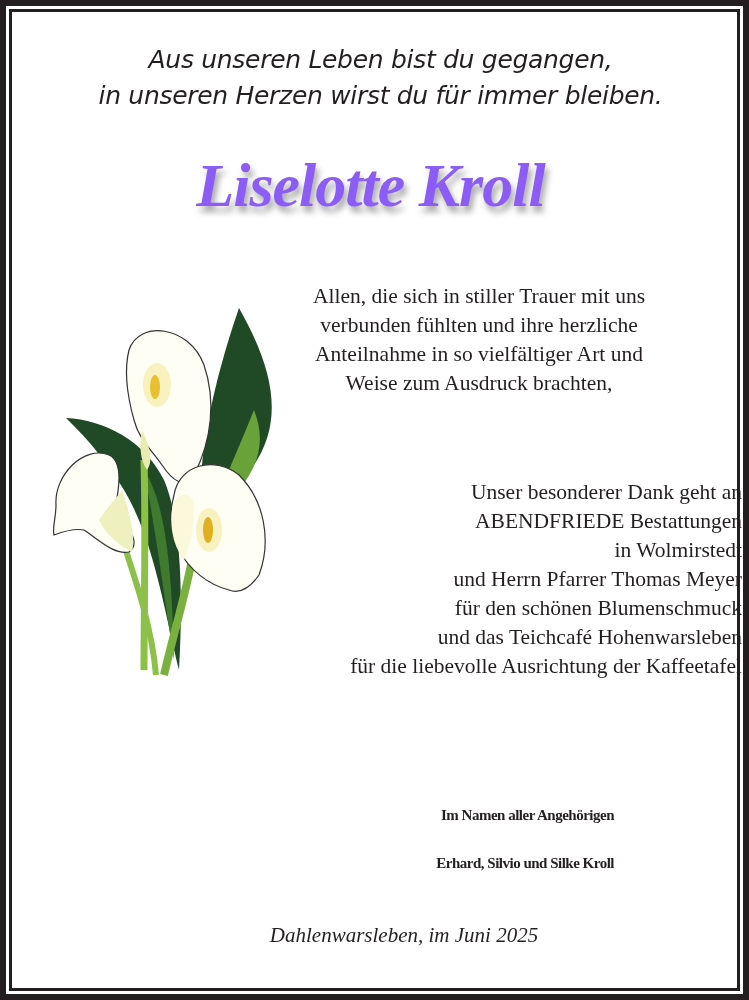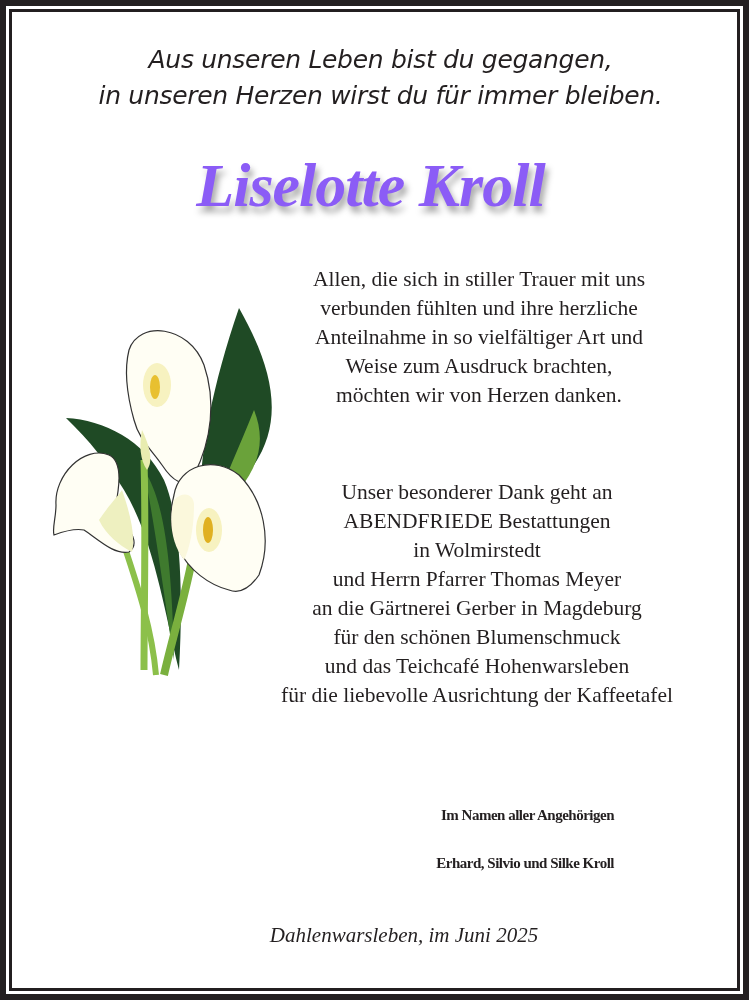--- a/index.html
+++ b/index.html
@@ -58,22 +58,22 @@
     }
     .body-text {
       position: absolute;
       font-family: "Liberation Serif", "DejaVu Serif", serif;
       font-size: 21.5px;
       line-height: 29px;
       color: #231f20;
       text-align: center;
     }
     .body-text div { white-space: nowrap; }
-    .para1 { left: 230px; width: 450px; top: 253px; }
-    .para2 { left: 188px; width: 530px; top: 466px; }
+    .para1 { left: 230px; width: 450px; top: 270px; }
+    .para2 { left: 188px; width: 530px; top: 466px; text-align: right; }
     .sign {
       position: absolute;
       left: 170px; width: 420px;
       text-align: right;
       font-family: "Liberation Serif", "DejaVu Serif", serif;
       font-weight: bold;
       font-size: 15px;
       color: #231f20;
       letter-spacing: -0.5px;
       white-space: nowrap;
@@ -131,29 +131,27 @@
     <path d="M130 210 C 140 200, 150 205, 150 215 C 150 240, 145 260, 140 270 C 128 255, 124 230, 130 210 Z" fill="#fbf8dc"></path>
     <ellipse cx="165" cy="240" rx="13" ry="22" fill="#f7f2c0"></ellipse>
     <ellipse cx="164" cy="240" rx="5" ry="13" fill="#e0b020"></ellipse>
   </svg>
 
   <div class="body-text para1">
     <div>Allen, die sich in stiller Trauer mit uns</div>
     <div>verbunden fühlten und ihre herzliche</div>
     <div>Anteilnahme in so vielfältiger Art und</div>
     <div>Weise zum Ausdruck brachten,</div>
-    <div>möchten wir von Herzen danken.</div>
   </div>
 
   <div class="body-text para2">
     <div>Unser besonderer Dank geht an</div>
     <div>ABENDFRIEDE Bestattungen</div>
     <div>in Wolmirstedt</div>
     <div>und Herrn Pfarrer Thomas Meyer</div>
-    <div>an die Gärtnerei Gerber in Magdeburg</div>
     <div>für den schönen Blumenschmuck</div>
     <div>und das Teichcafé Hohenwarsleben</div>
     <div>für die liebevolle Ausrichtung der Kaffeetafel</div>
   </div>
 
   <div class="sign sign1">Im Namen aller Angehörigen</div>
   <div class="sign sign2">Erhard, Silvio und Silke Kroll</div>
 
   <div class="place">Dahlenwarsleben, im Juni 2025</div>
 

